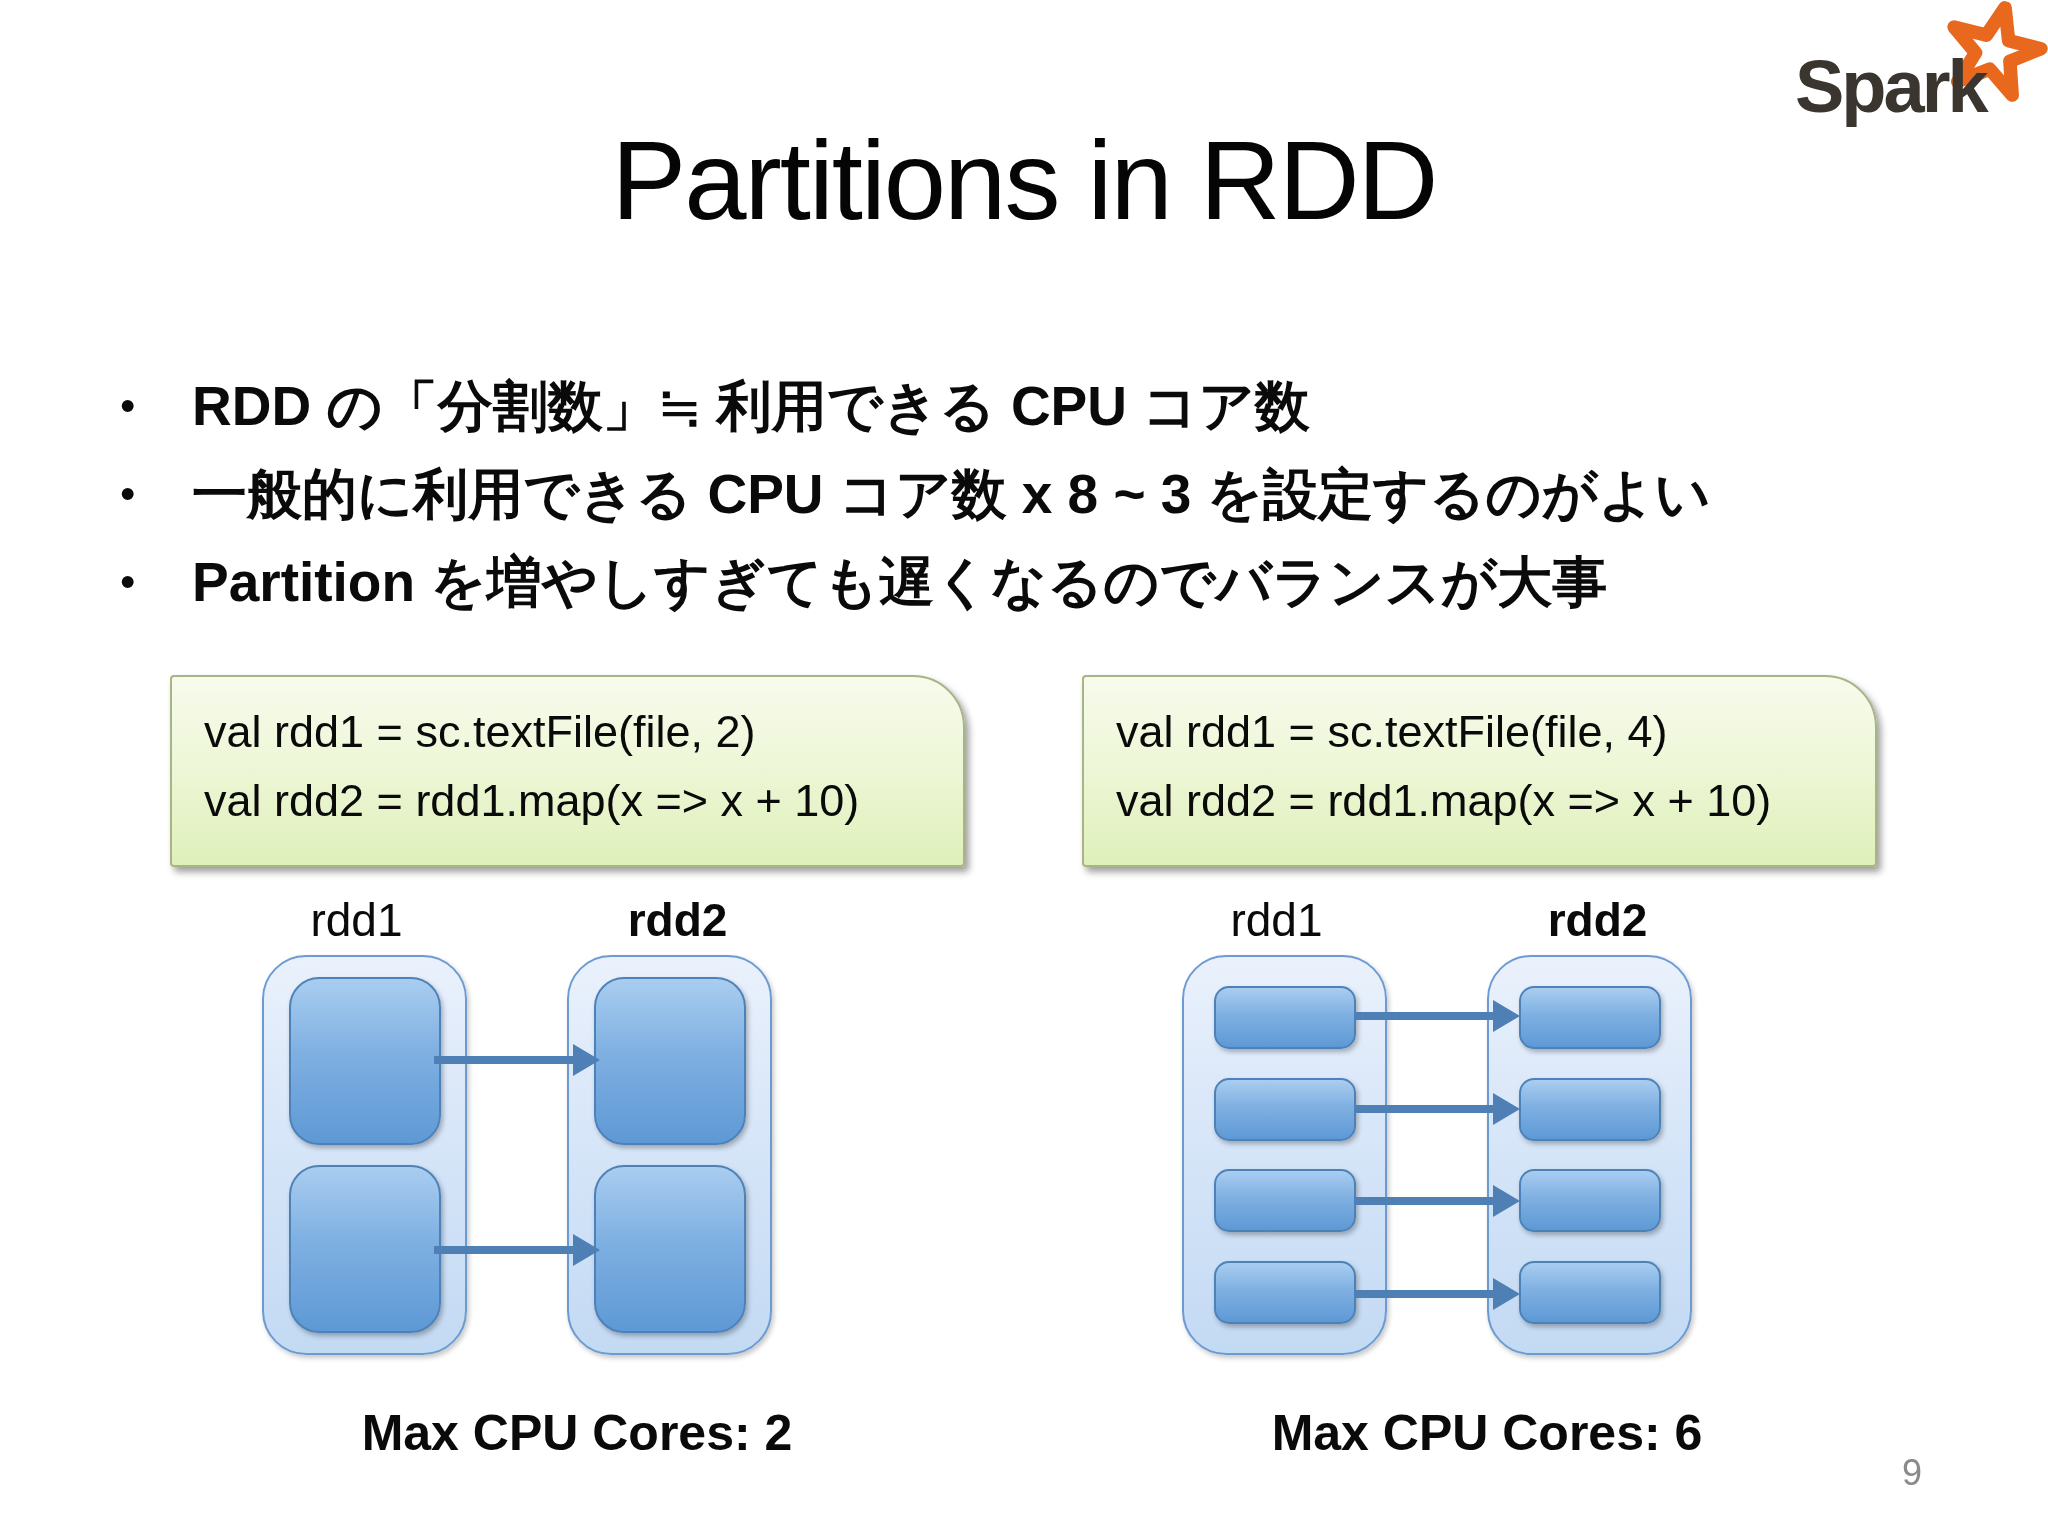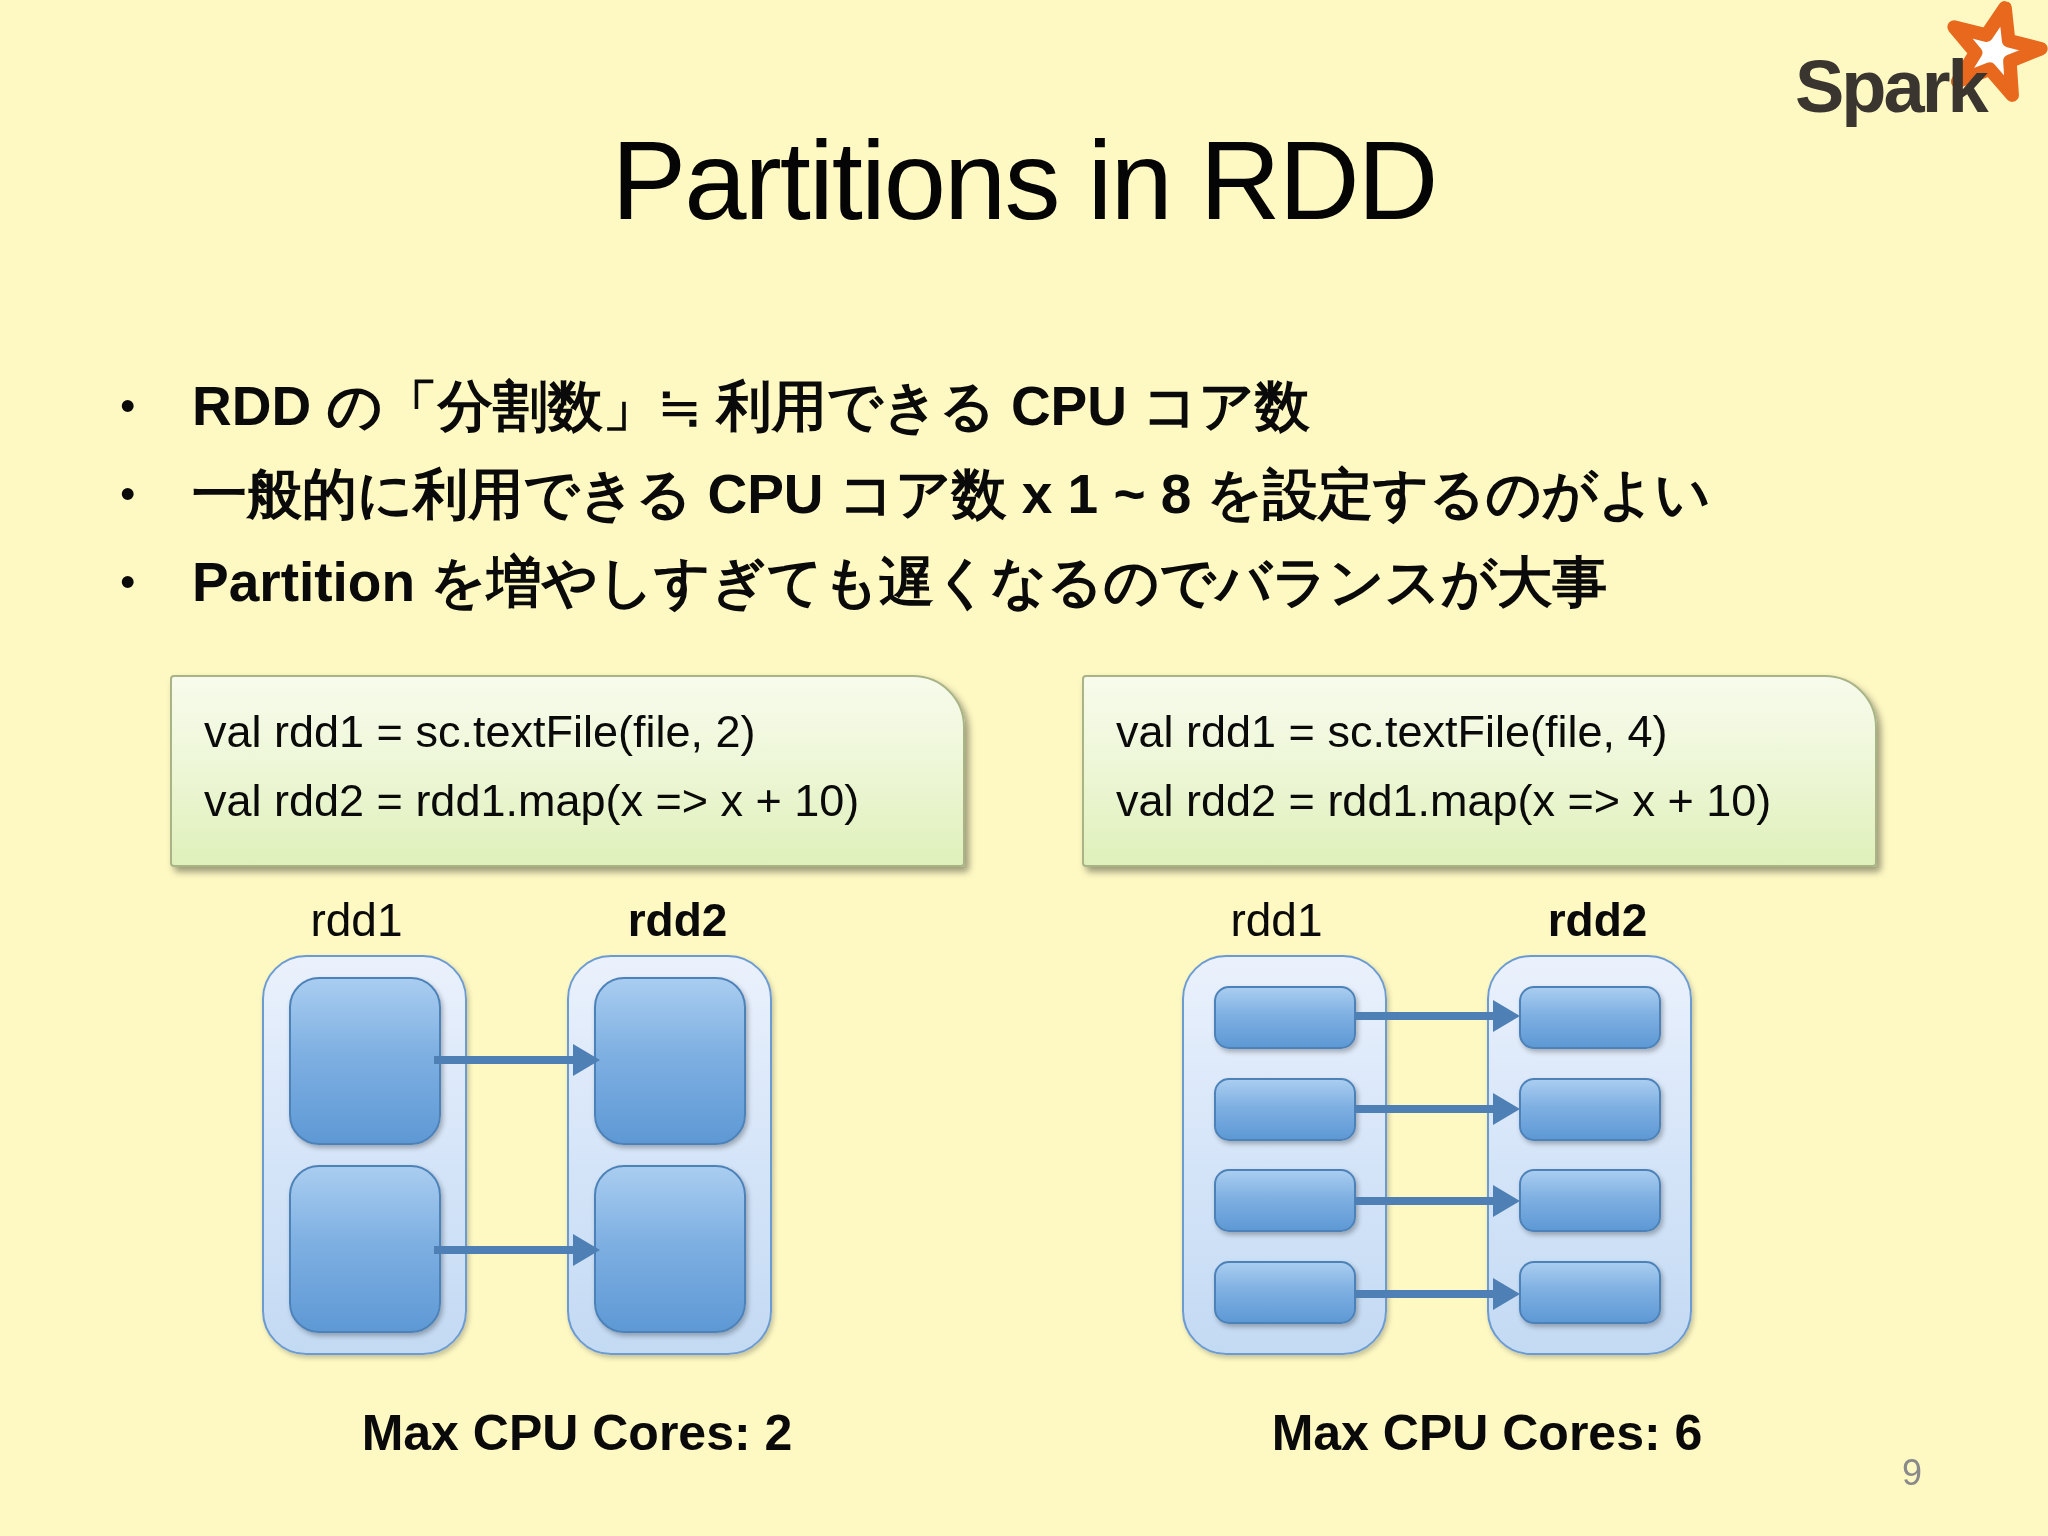--- a/index.html
+++ b/index.html
@@ -1,19 +1,19 @@
 <!DOCTYPE html>
 <html><head>
 <meta charset="utf-8">
 <style>
   html,body { margin:0; padding:0; background:#777; }
   .slide {
     position:relative;
     width:2048px; height:1536px;
-    background:#fef9c3;
+    background:#ffffff;
     overflow:hidden;
     font-family:"Liberation Sans", sans-serif;
     color:#0a0a0a;
   }
 
   
   .spark-logo { position:absolute; left:1793px; top:0; width:255px; height:142px; }
   .spark-star { position:absolute; right:2px; top:0; width:104px; height:104px; transform:rotate(14deg); }
   .spark-text {
     position:absolute; left:2px; top:44px;
@@ -127,21 +127,21 @@
 
   <h1 class="title">Partitions in RDD</h1>
 
   <ul class="bullets">
     <li>
       <span class="marker">•</span>
       <span class="btext">RDD の「分割数」≒ 利用できる CPU コア数</span>
     </li>
     <li>
       <span class="marker">•</span>
-      <span class="btext">一般的に利用できる CPU コア数 x 1 ~ 8 を設定するのがよい</span>
+      <span class="btext">一般的に利用できる CPU コア数 x 8 ~ 3 を設定するのがよい</span>
     </li>
     <li>
       <span class="marker">•</span>
       <span class="btext">Partition を増やしすぎても遅くなるのでバランスが大事</span>
     </li>
   </ul>
 
   <div class="example ex0">
     <div class="code-box">
       <div class="code-line">val rdd1 = sc.textFile(file, 2)</div>

